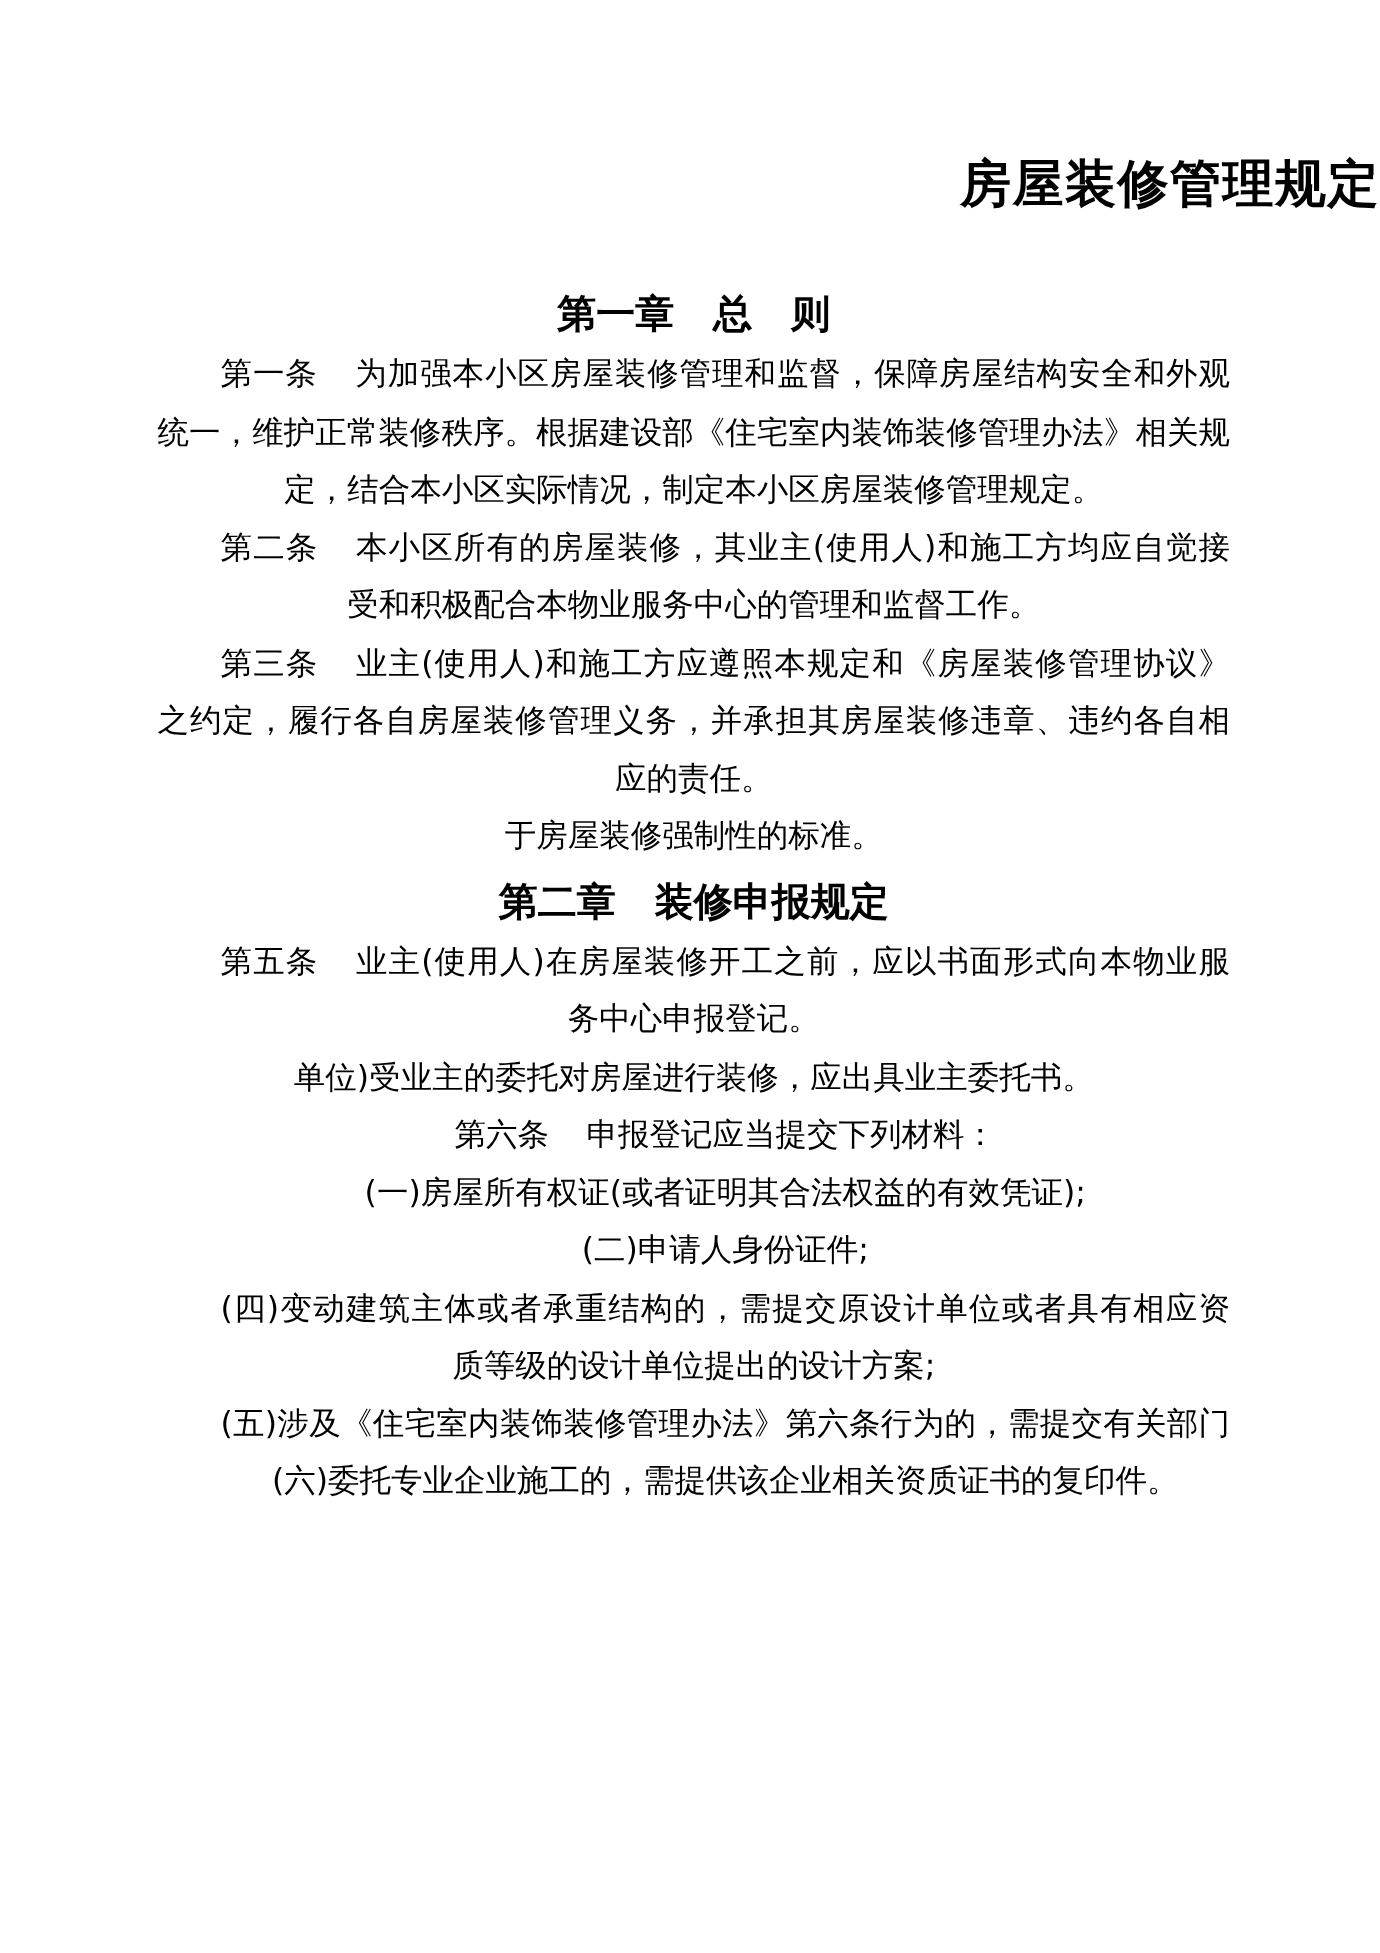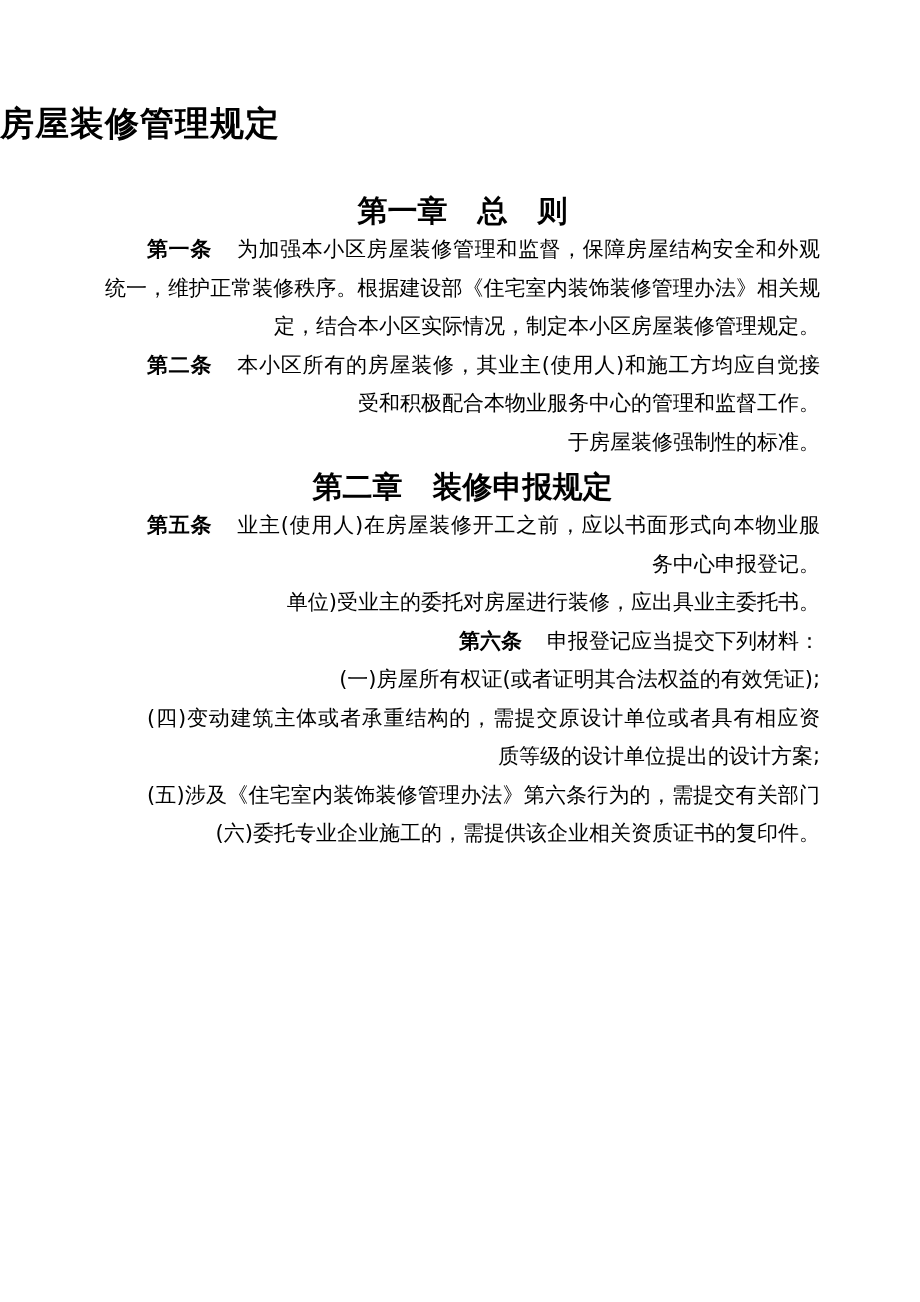--- a/index.html
+++ b/index.html
@@ -15,91 +15,99 @@
     color: #000000;
     overflow: hidden;
     font-family: "DejaVu Sans", sans-serif;
   }
   .doc-title {
     margin: 0;
     padding-top: 99px;
     font-size: 34px;
     line-height: 48px;
     font-weight: bold;
-    text-align: left;
+    text-align: right;
     letter-spacing: 1px;
   }
   .doc-body {
     padding: 0 100px 0 105px;
   }
   .chapter-heading {
-    font-size: 30px;
+    font-size: 26px;
     line-height: 39px;
     font-weight: bold;
     text-align: center;
     margin-top: 6px;
   }
   .doc-body .chapter-heading:first-child {
     margin-top: 44px;
   }
   .block {
     margin: 0;
   }
   .line {
     font-size: 21px;
     line-height: 38.5px;
     white-space: nowrap;
-    text-align: right;
+    text-align: center;
   }
   .line.fill {
     text-align: justify;
     text-align-last: justify;
   }
   .line.first-indent {
     padding-left: 42px;
   }
   .article-label {
-    font-weight: bold;
+    font-weight: normal;
     margin-right: 25px;
   }
 </style>
 </head>
 <body>
 
 <div class="page">
   <h1 class="doc-title">房屋装修管理规定</h1>
   <div class="doc-body">
       <div class="chapter-heading">第一章　总　则</div>
       <div class="block article">
         <div class="line fill first-indent"><span class="article-label">第一条</span>为加强本小区房屋装修管理和监督，保障房屋结构安全和外观</div>
         <div class="line fill">统一，维护正常装修秩序。根据建设部《住宅室内装饰装修管理办法》相关规</div>
         <div class="line">定，结合本小区实际情况，制定本小区房屋装修管理规定。</div>
       </div>
       <div class="block article">
         <div class="line fill first-indent"><span class="article-label">第二条</span>本小区所有的房屋装修，其业主(使用人)和施工方均应自觉接</div>
         <div class="line">受和积极配合本物业服务中心的管理和监督工作。</div>
       </div>
       <div class="block article">
+        <div class="line fill first-indent"><span class="article-label">第三条</span>业主(使用人)和施工方应遵照本规定和《房屋装修管理协议》</div>
+        <div class="line fill">之约定，履行各自房屋装修管理义务，并承担其房屋装修违章、违约各自相</div>
+        <div class="line">应的责任。</div>
+      </div>
+      <div class="block article">
         <div class="line">于房屋装修强制性的标准。</div>
       </div>
       <div class="chapter-heading">第二章　装修申报规定</div>
       <div class="block article">
         <div class="line fill first-indent"><span class="article-label">第五条</span>业主(使用人)在房屋装修开工之前，应以书面形式向本物业服</div>
         <div class="line">务中心申报登记。</div>
       </div>
       <div class="block para">
         <div class="line">单位)受业主的委托对房屋进行装修，应出具业主委托书。</div>
       </div>
       <div class="block article">
         <div class="line first-indent"><span class="article-label">第六条</span>申报登记应当提交下列材料：</div>
       </div>
       <div class="block item">
         <div class="line first-indent">(一)房屋所有权证(或者证明其合法权益的有效凭证);</div>
       </div>
       <div class="block item">
+        <div class="line first-indent">(二)申请人身份证件;</div>
+      </div>
+      <div class="block item">
         <div class="line fill first-indent">(四)变动建筑主体或者承重结构的，需提交原设计单位或者具有相应资</div>
         <div class="line">质等级的设计单位提出的设计方案;</div>
       </div>
       <div class="block item">
         <div class="line fill first-indent">(五)涉及《住宅室内装饰装修管理办法》第六条行为的，需提交有关部门</div>
       </div>
       <div class="block item">
         <div class="line first-indent">(六)委托专业企业施工的，需提供该企业相关资质证书的复印件。</div>
       </div>
     </div>

